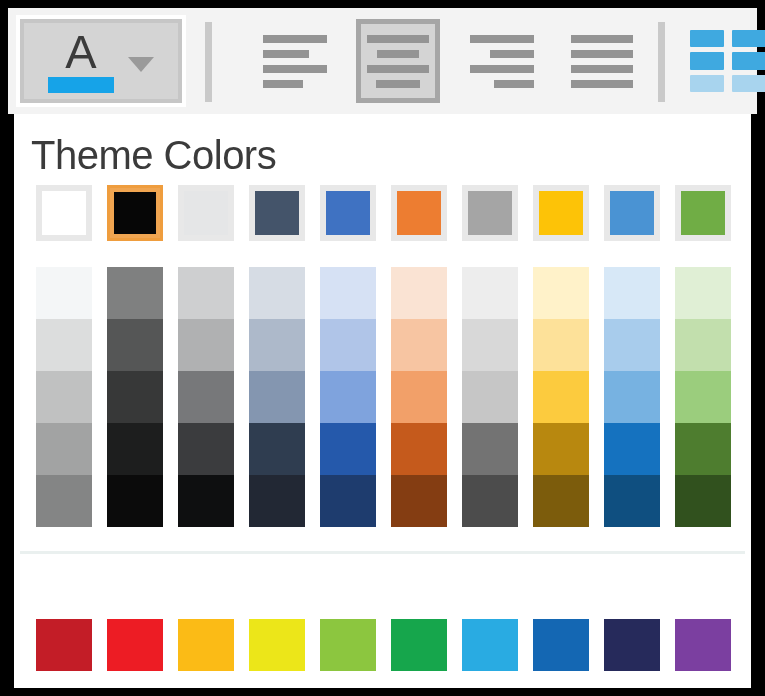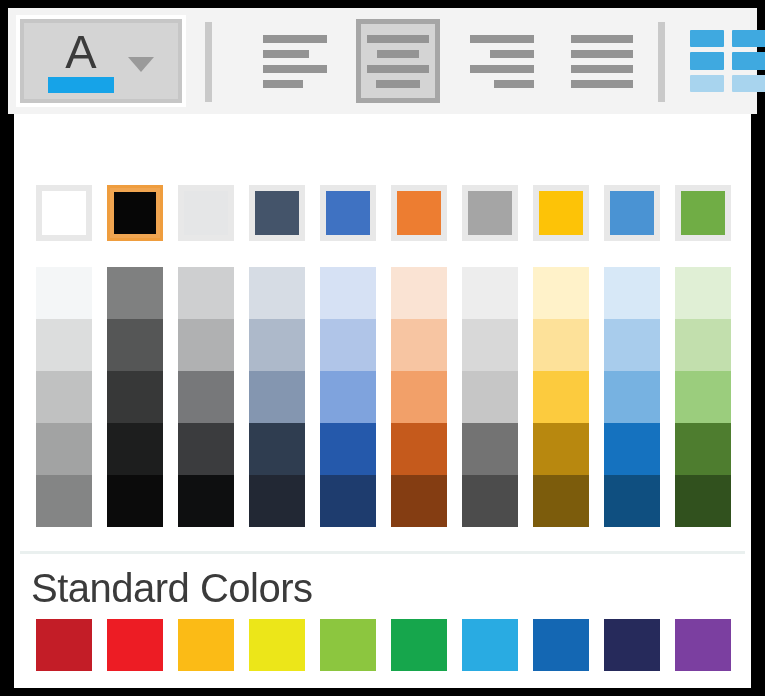--- a/index.html
+++ b/index.html
@@ -258,20 +258,21 @@
       <div class="distribute-cell"></div>
       <div class="distribute-cell"></div>
       <div class="distribute-cell"></div>
       <div class="distribute-cell light"></div>
       <div class="distribute-cell light"></div>
     </div>
   </div>
 
   <div id="color-panel">
 
+    <h2 class="section-title" id="theme-title">Theme Colors</h2>
 
     <div id="theme-top-row">
         <div class="swatch-cell">
           <div class="swatch-fill" style="background: rgb(255, 255, 255);"></div>
         </div>
         <div class="swatch-cell selected">
           <div class="swatch-fill" style="background: rgb(6, 6, 6);"></div>
         </div>
         <div class="swatch-cell">
           <div class="swatch-fill" style="background: rgb(229, 230, 231);"></div>
@@ -367,21 +368,20 @@
           <div class="tint-cell" style="background: rgb(224, 239, 213);"></div>
           <div class="tint-cell" style="background: rgb(194, 223, 173);"></div>
           <div class="tint-cell" style="background: rgb(155, 205, 125);"></div>
           <div class="tint-cell" style="background: rgb(78, 125, 47);"></div>
           <div class="tint-cell" style="background: rgb(49, 81, 30);"></div>
         </div>
       </div>
 
     <div class="section-divider"></div>
 
-    <h2 class="section-title" id="standard-title">Standard Colors</h2>
 
     <div id="standard-row">
         <div class="std-cell" style="background: rgb(195, 29, 39);"></div>
         <div class="std-cell" style="background: rgb(237, 28, 36);"></div>
         <div class="std-cell" style="background: rgb(251, 187, 22);"></div>
         <div class="std-cell" style="background: rgb(236, 230, 25);"></div>
         <div class="std-cell" style="background: rgb(140, 198, 63);"></div>
         <div class="std-cell" style="background: rgb(22, 166, 76);"></div>
         <div class="std-cell" style="background: rgb(41, 171, 226);"></div>
         <div class="std-cell" style="background: rgb(20, 103, 179);"></div>

